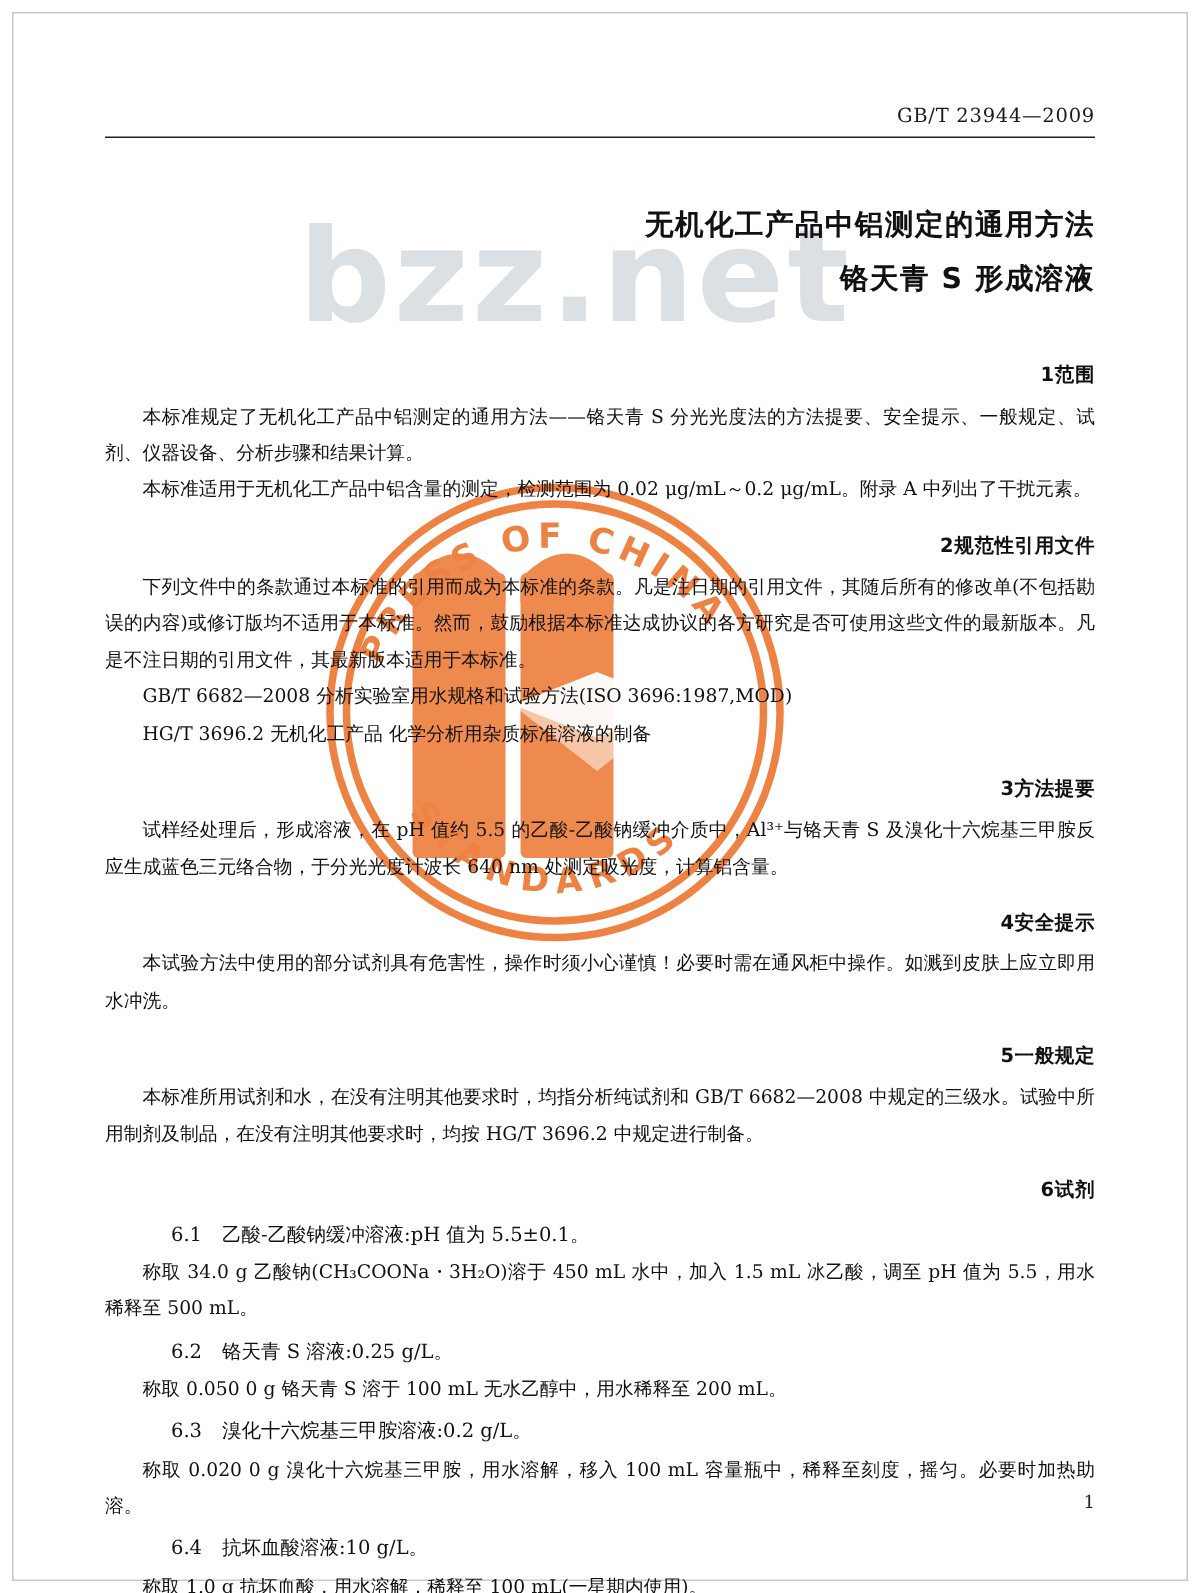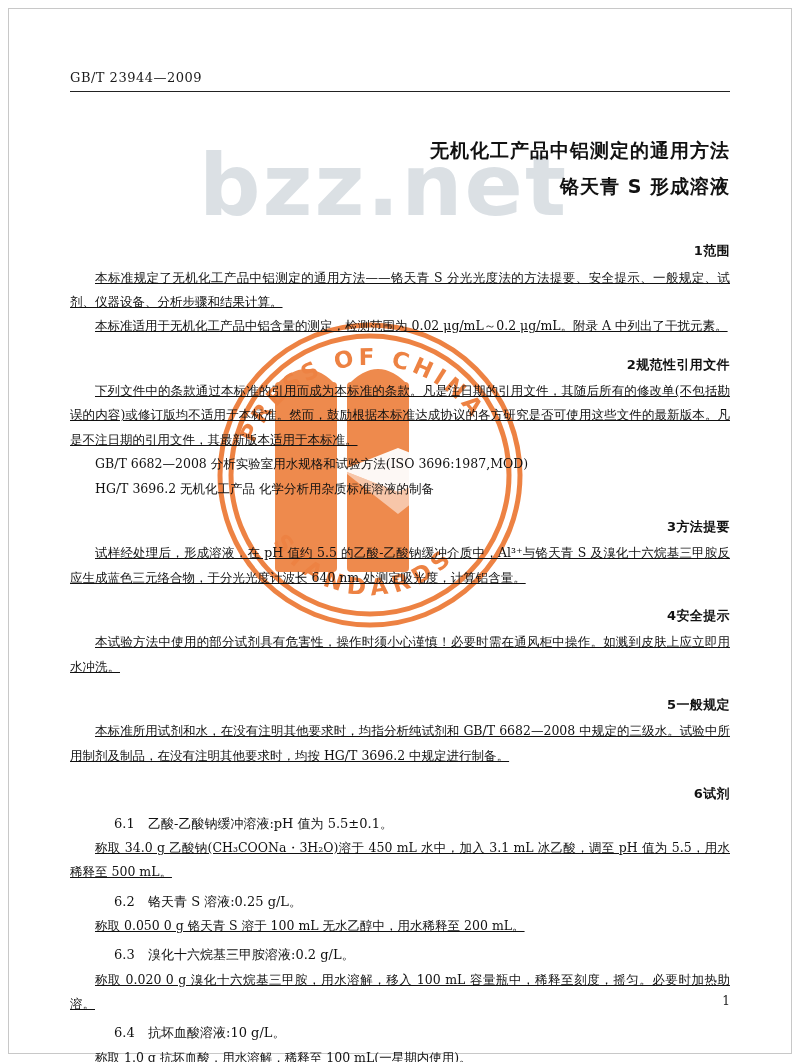--- a/index.html
+++ b/index.html
@@ -30,21 +30,21 @@
   }
   .content {
     position: absolute;
     left: 70px;
     top: 70px;
     width: 660px;
     height: 930px;
     z-index: 5;
   }
   .std-code {
-    text-align: left;
+    text-align: right;
     font-size: 13px;
     color: #1a1a1a;
     letter-spacing: 0.5px;
     font-family: "DejaVu Serif", "Liberation Serif", serif;
   }
   .rule {
     margin-top: 6px;
     border-top: 1.4px solid #222;
     width: 100%;
   }
@@ -77,21 +77,20 @@
     text-align: right;
   }
   .sec-head .num {
     display: inline-block;
     min-width: 18px;
   }
   .para {
     text-indent: 2em;
     margin: 0;
     text-align: justify;
-    text-decoration: underline;
   }
   .ref-item {
     text-indent: 2em;
     margin: 0;
   }
   .sub-head {
     margin-top: 4px;
     margin-bottom: 0;
     font-size: 13px;
     margin-left: 44px;
@@ -210,21 +209,21 @@
       </div>
       <p class="para">本标准所用试剂和水，在没有注明其他要求时，均指分析纯试剂和 GB/T 6682—2008 中规定的三级水。试验中所用制剂及制品，在没有注明其他要求时，均按 HG/T 3696.2 中规定进行制备。</p>
 
       <div class="sec-head">
         <span class="num">6</span><span>试剂</span>
       </div>
 
       <p class="sub-head">
         <span class="lbl">6.1</span><span>乙酸-乙酸钠缓冲溶液:pH 值为 5.5±0.1。</span>
       </p>
-      <p class="para">称取 34.0 g 乙酸钠(CH₃COONa・3H₂O)溶于 450 mL 水中，加入 3.1 mL 冰乙酸，调至 pH 值为 5.5，用水稀释至 500 mL。</p>
+      <p class="para">称取 34.0 g 乙酸钠(CH₃COONa・3H₂O)溶于 450 mL 水中，加入 1.5 mL 冰乙酸，调至 pH 值为 5.5，用水稀释至 500 mL。</p>
 
       <p class="sub-head">
         <span class="lbl">6.2</span><span>铬天青 S 溶液:0.25 g/L。</span>
       </p>
       <p class="para">称取 0.050 0 g 铬天青 S 溶于 100 mL 无水乙醇中，用水稀释至 200 mL。</p>
 
       <p class="sub-head">
         <span class="lbl">6.3</span><span>溴化十六烷基三甲胺溶液:0.2 g/L。</span>
       </p>
       <p class="para">称取 0.020 0 g 溴化十六烷基三甲胺，用水溶解，移入 100 mL 容量瓶中，稀释至刻度，摇匀。必要时加热助溶。</p>

